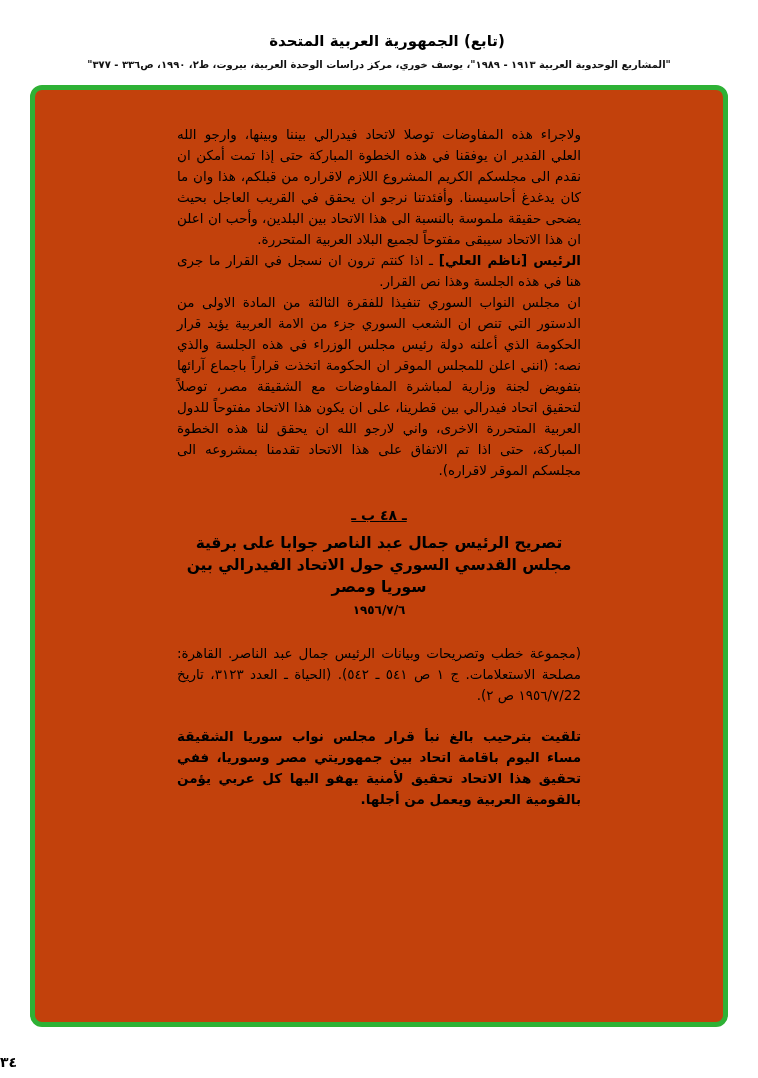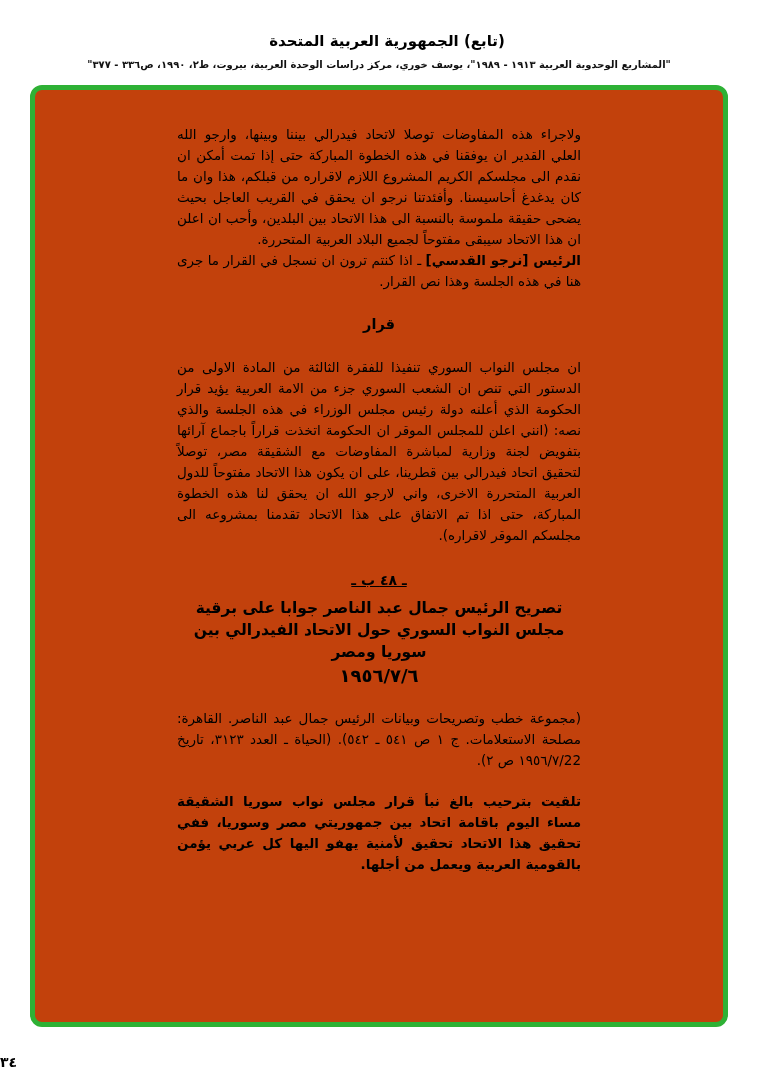--- a/index.html
+++ b/index.html
@@ -79,21 +79,21 @@
     text-align-last: center;
     font-weight: bold;
     font-size: 15.5px;
     line-height: 22px;
     margin: 6px 0 0 0;
   }
   .section-date {
     text-align: center;
     text-align-last: center;
     font-weight: bold;
-    font-size: 18px;
+    font-size: 12px;
     margin-top: 2px;
   }
 
   .source-note {
     margin-top: 22px !important;
   }
 
   .final-paragraph {
     margin-top: 20px !important;
     font-weight: bold;
@@ -118,29 +118,28 @@
 <header class="page-header">
   <div class="header-title">(تابع) الجمهورية العربية المتحدة</div>
   <div class="citation">"المشاريع الوحدوية العربية ١٩١٣ - ١٩٨٩"، يوسف خوري، مركز دراسات الوحدة العربية، بيروت، ط٢، ١٩٩٠، ص٣٣٦ - ٣٧٧"</div>
 </header>
 
 <div class="frame">
   <div class="text-column">
 
     <p>ولاجراء هذه المفاوضات توصلا لاتحاد فيدرالي بيننا وبينها، وارجو الله العلي القدير ان يوفقنا في هذه الخطوة المباركة حتى إذا تمت أمكن ان نقدم الى مجلسكم الكريم المشروع اللازم لاقراره من قبلكم، هذا وان ما كان يدغدغ أحاسيسنا. وأفئدتنا نرجو ان يحقق في القريب العاجل بحيث يضحى حقيقة ملموسة بالنسبة الى هذا الاتحاد بين البلدين، وأحب ان اعلن ان هذا الاتحاد سيبقى مفتوحاً لجميع البلاد العربية المتحررة.</p>
 
-    <p class="speaker-paragraph"><span class="speaker-label">الرئيس [نرجو القدسي]</span><span> ـ اذا كنتم ترون ان نسجل في القرار ما جرى هنا في هذه الجلسة وهذا نص القرار.</span></p>
+    <p class="speaker-paragraph"><span class="speaker-label">الرئيس [ناظم العلي]</span><span> ـ اذا كنتم ترون ان نسجل في القرار ما جرى هنا في هذه الجلسة وهذا نص القرار.</span></p>
 
-    <div class="decision-heading">قرار</div>
 
     <p>ان مجلس النواب السوري تنفيذا للفقرة الثالثة من المادة الاولى من الدستور التي تنص ان الشعب السوري جزء من الامة العربية يؤيد قرار الحكومة الذي أعلنه دولة رئيس مجلس الوزراء في هذه الجلسة والذي نصه: (انني اعلن للمجلس الموقر ان الحكومة اتخذت قراراً باجماع آرائها بتفويض لجنة وزارية لمباشرة المفاوضات مع الشقيقة مصر، توصلاً لتحقيق اتحاد فيدرالي بين قطرينا، على ان يكون هذا الاتحاد مفتوحاً للدول العربية المتحررة الاخرى، واني لارجو الله ان يحقق لنا هذه الخطوة المباركة، حتى اذا تم الاتفاق على هذا الاتحاد تقدمنا بمشروعه الى مجلسكم الموقر لاقراره).</p>
 
     <div class="section-number">ـ ٤٨ ب ـ</div>
 
-    <h2 class="section-title">تصريح الرئيس جمال عبد الناصر جوابا على برقية مجلس النواب السوري حول الاتحاد الفيدرالي بين سوريا ومصر</h2>
+    <h2 class="section-title">تصريح الرئيس جمال عبد الناصر جوابا على برقية مجلس القدسي السوري حول الاتحاد الفيدرالي بين سوريا ومصر</h2>
 
     <div class="section-date">١٩٥٦/٧/٦</div>
 
     <p class="source-note">(مجموعة خطب وتصريحات وبيانات الرئيس جمال عبد الناصر. القاهرة: مصلحة الاستعلامات. ج ١ ص ٥٤١ ـ ٥٤٢). (الحياة ـ العدد ٣١٢٣، تاريخ ١٩٥٦/٧/22 ص ٢).</p>
 
     <p class="final-paragraph">تلقيت بترحيب بالغ نبأ قرار مجلس نواب سوريا الشقيقة مساء اليوم باقامة اتحاد بين جمهوريتي مصر وسوريا، ففي تحقيق هذا الاتحاد تحقيق لأمنية يهفو اليها كل عربي يؤمن بالقومية العربية ويعمل من أجلها.</p>
 
   </div>
 </div>
 

